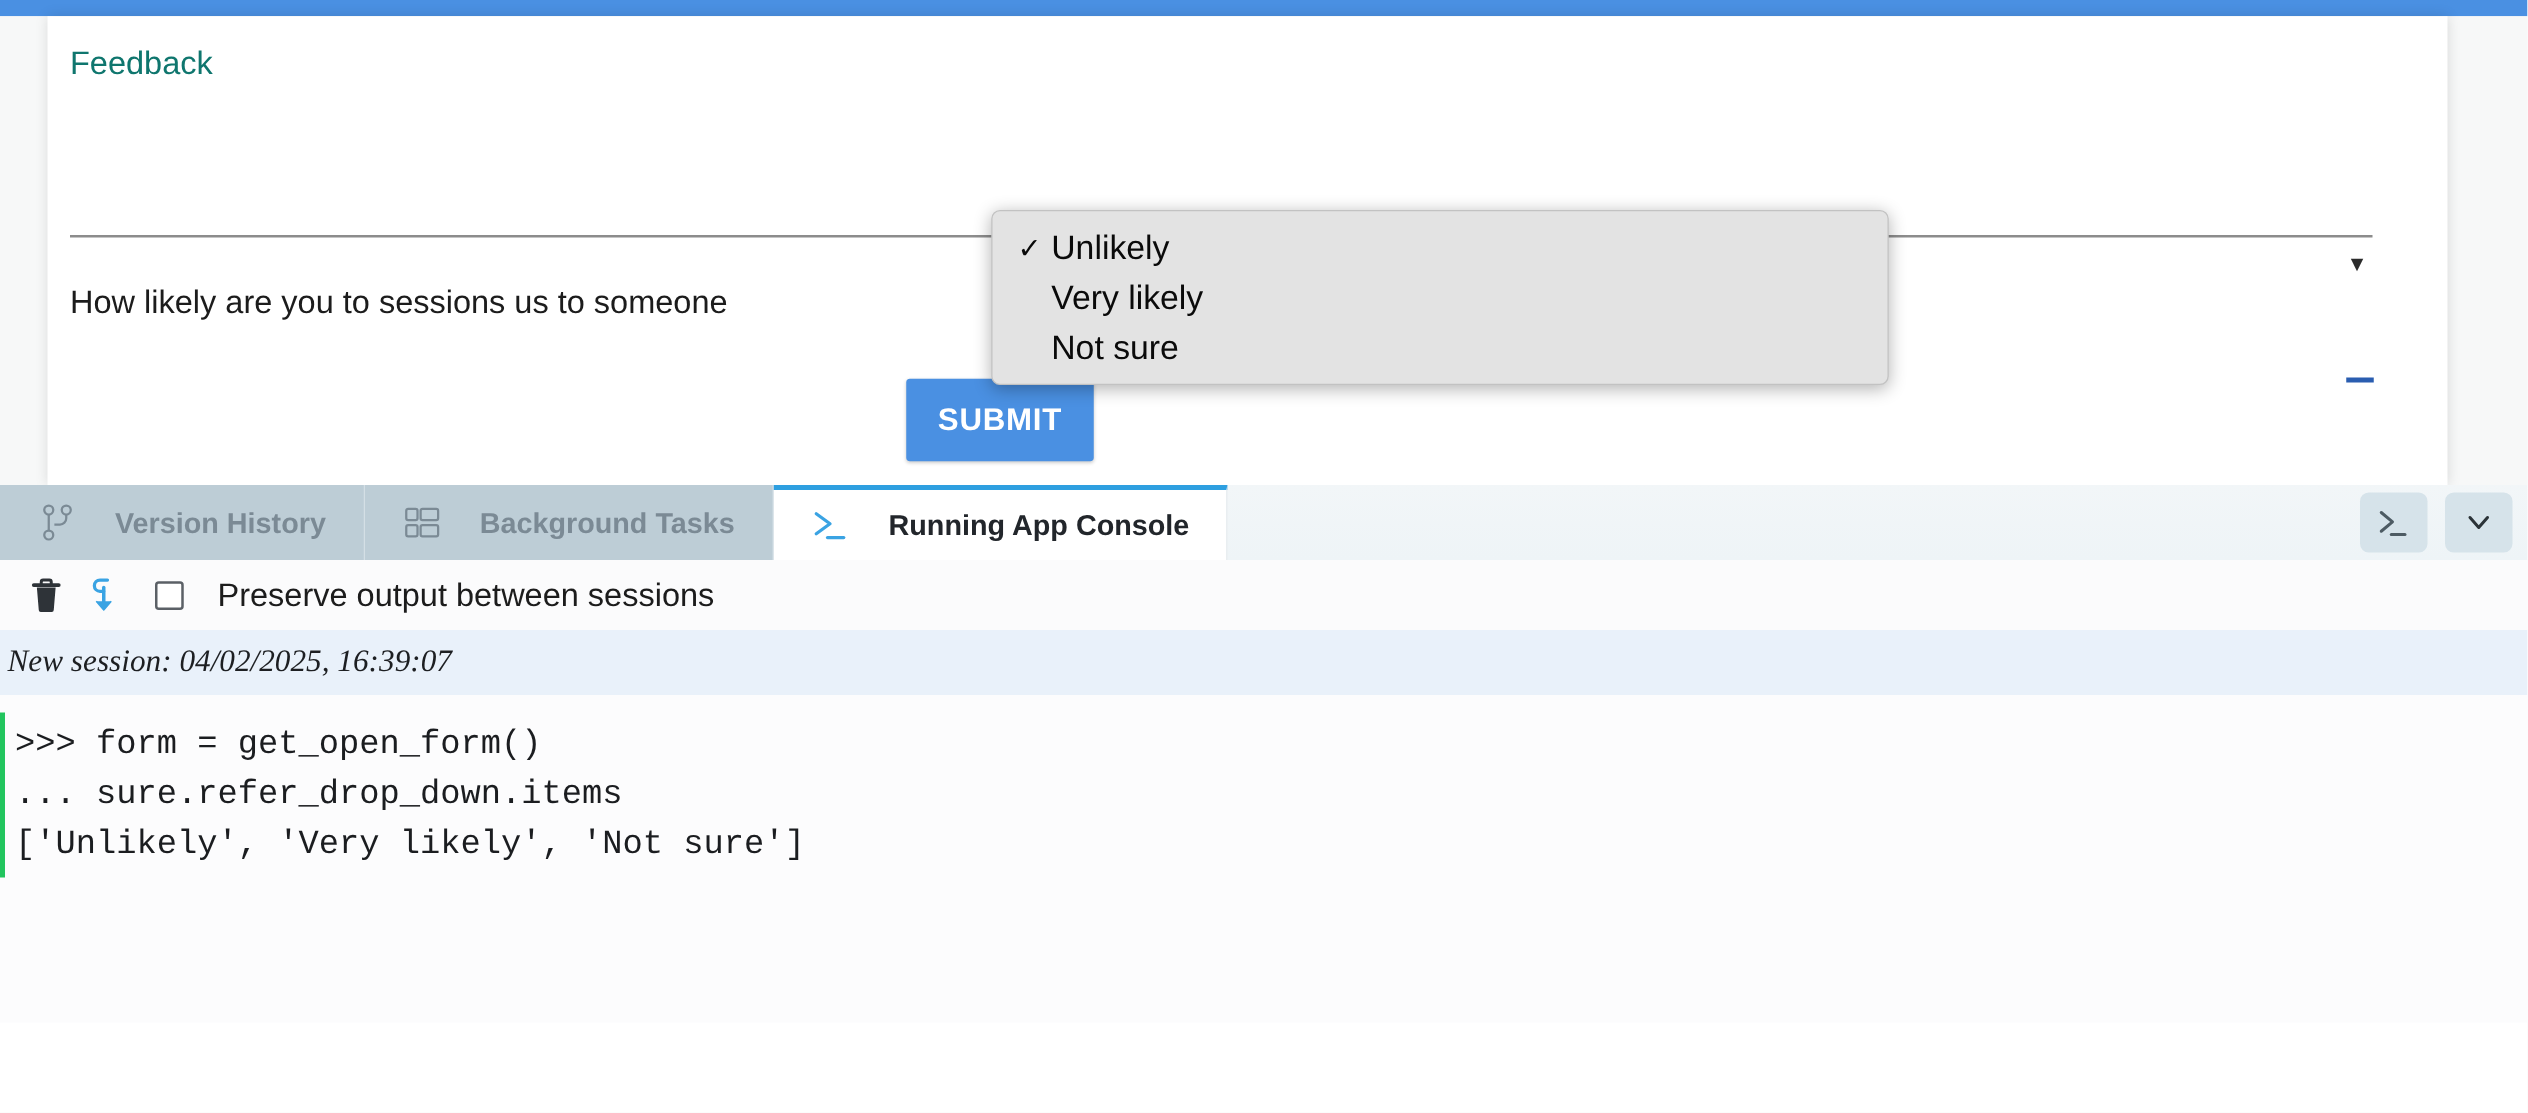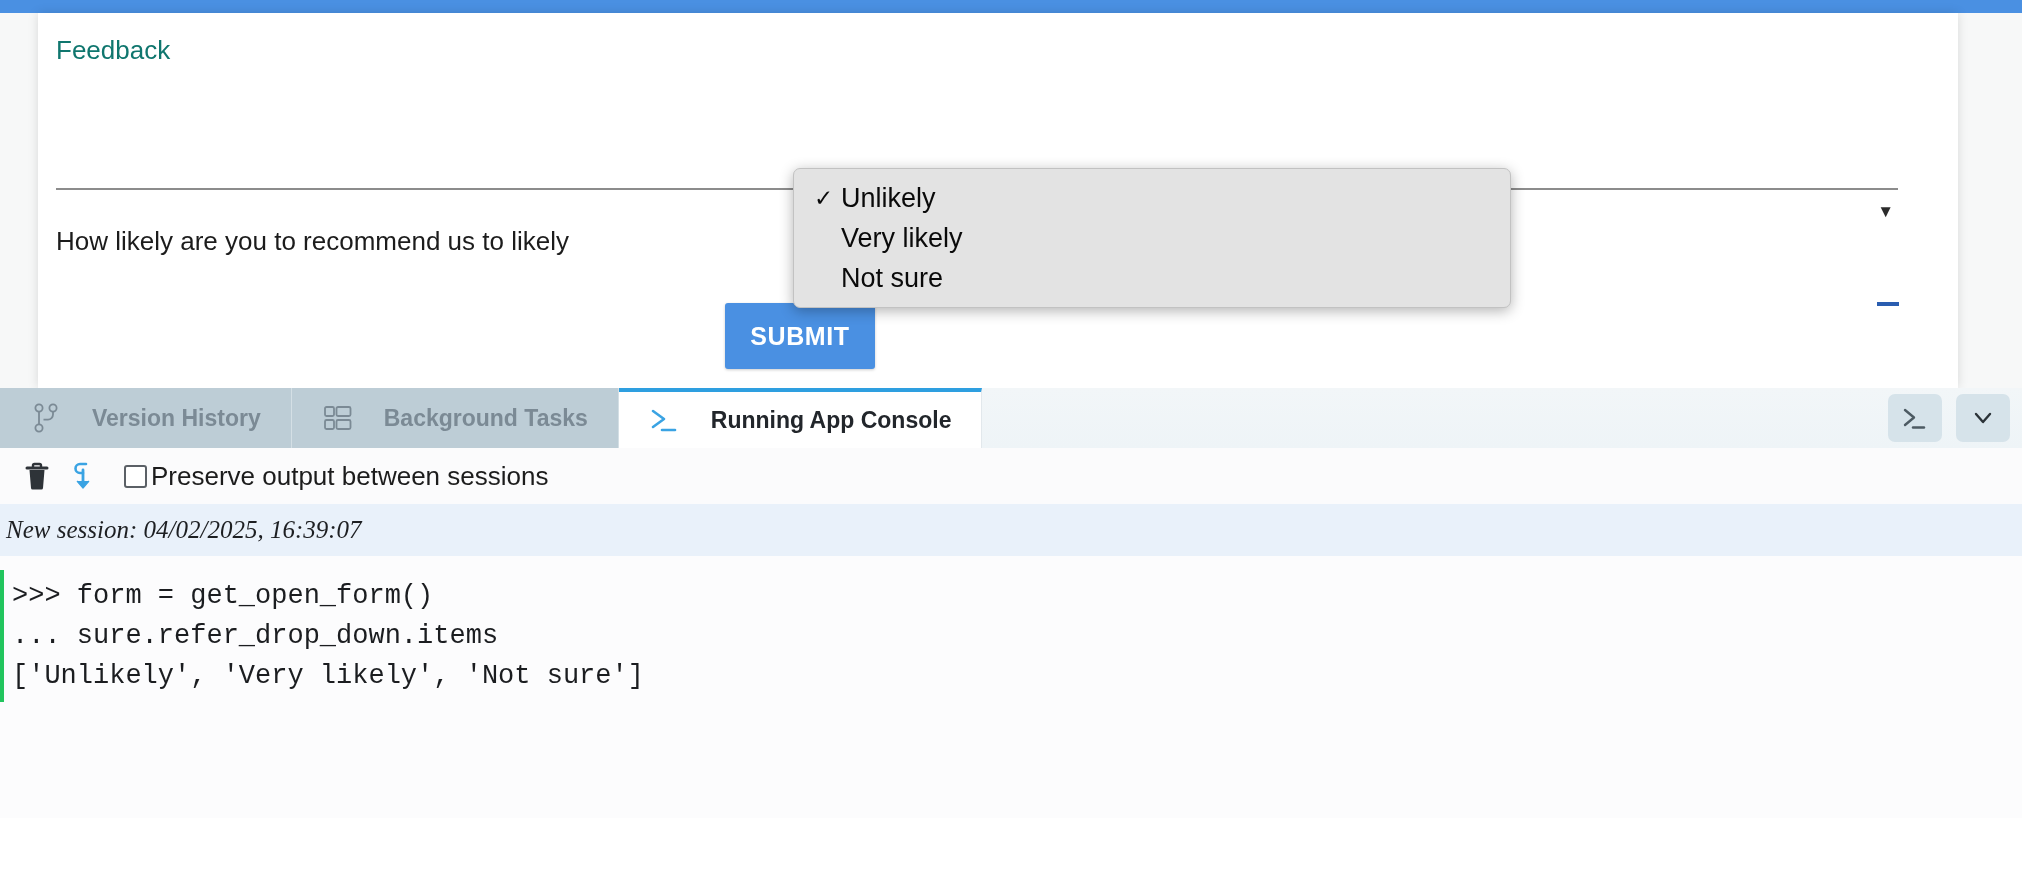--- a/index.html
+++ b/index.html
@@ -141,21 +141,21 @@
     position:absolute;left:0;top:60px;width:2022px;height:56px;
     background:#fbfbfc;
     display:flex;align-items:center;gap:0;
     padding-left:14px;box-sizing:border-box;
   }
   .tb-icon{
     width:46px;height:46px;display:flex;align-items:center;justify-content:center;
     cursor:pointer;
   }
   .preserve-wrap{
-    display:flex;align-items:center;gap:4px;margin-left:18px;cursor:pointer;
+    display:flex;align-items:center;gap:27px;margin-left:18px;cursor:pointer;
   }
   .cbx{
     width:23px;height:23px;border:2px solid #5b6066;border-radius:3px;
     background:#ffffff;box-sizing:border-box;
   }
   .preserve-label{font-size:26px;color:#1c1c1c;white-space:nowrap;}
 
   
   .session-banner{
     position:absolute;left:0;top:116px;width:2022px;height:52px;
@@ -194,21 +194,21 @@
   <div class="app-area">
     <div class="form-card">
       <div class="form-inner">
 
         <div class="field-textarea">
           <div class="ta-label">Feedback</div>
           <div class="ta-underline"></div>
         </div>
 
         <div class="field-dropdown">
-          <div class="dd-label">How likely are you to recommend us to likely</div>
+          <div class="dd-label">How likely are you to sessions us to someone</div>
           <div class="dd-control">
             <span class="dd-arrow">▼</span>
           </div>
           <div class="dd-underline"></div>
         </div>
 
         <button class="submit-btn">SUBMIT</button>
 
       </div>
     </div>

